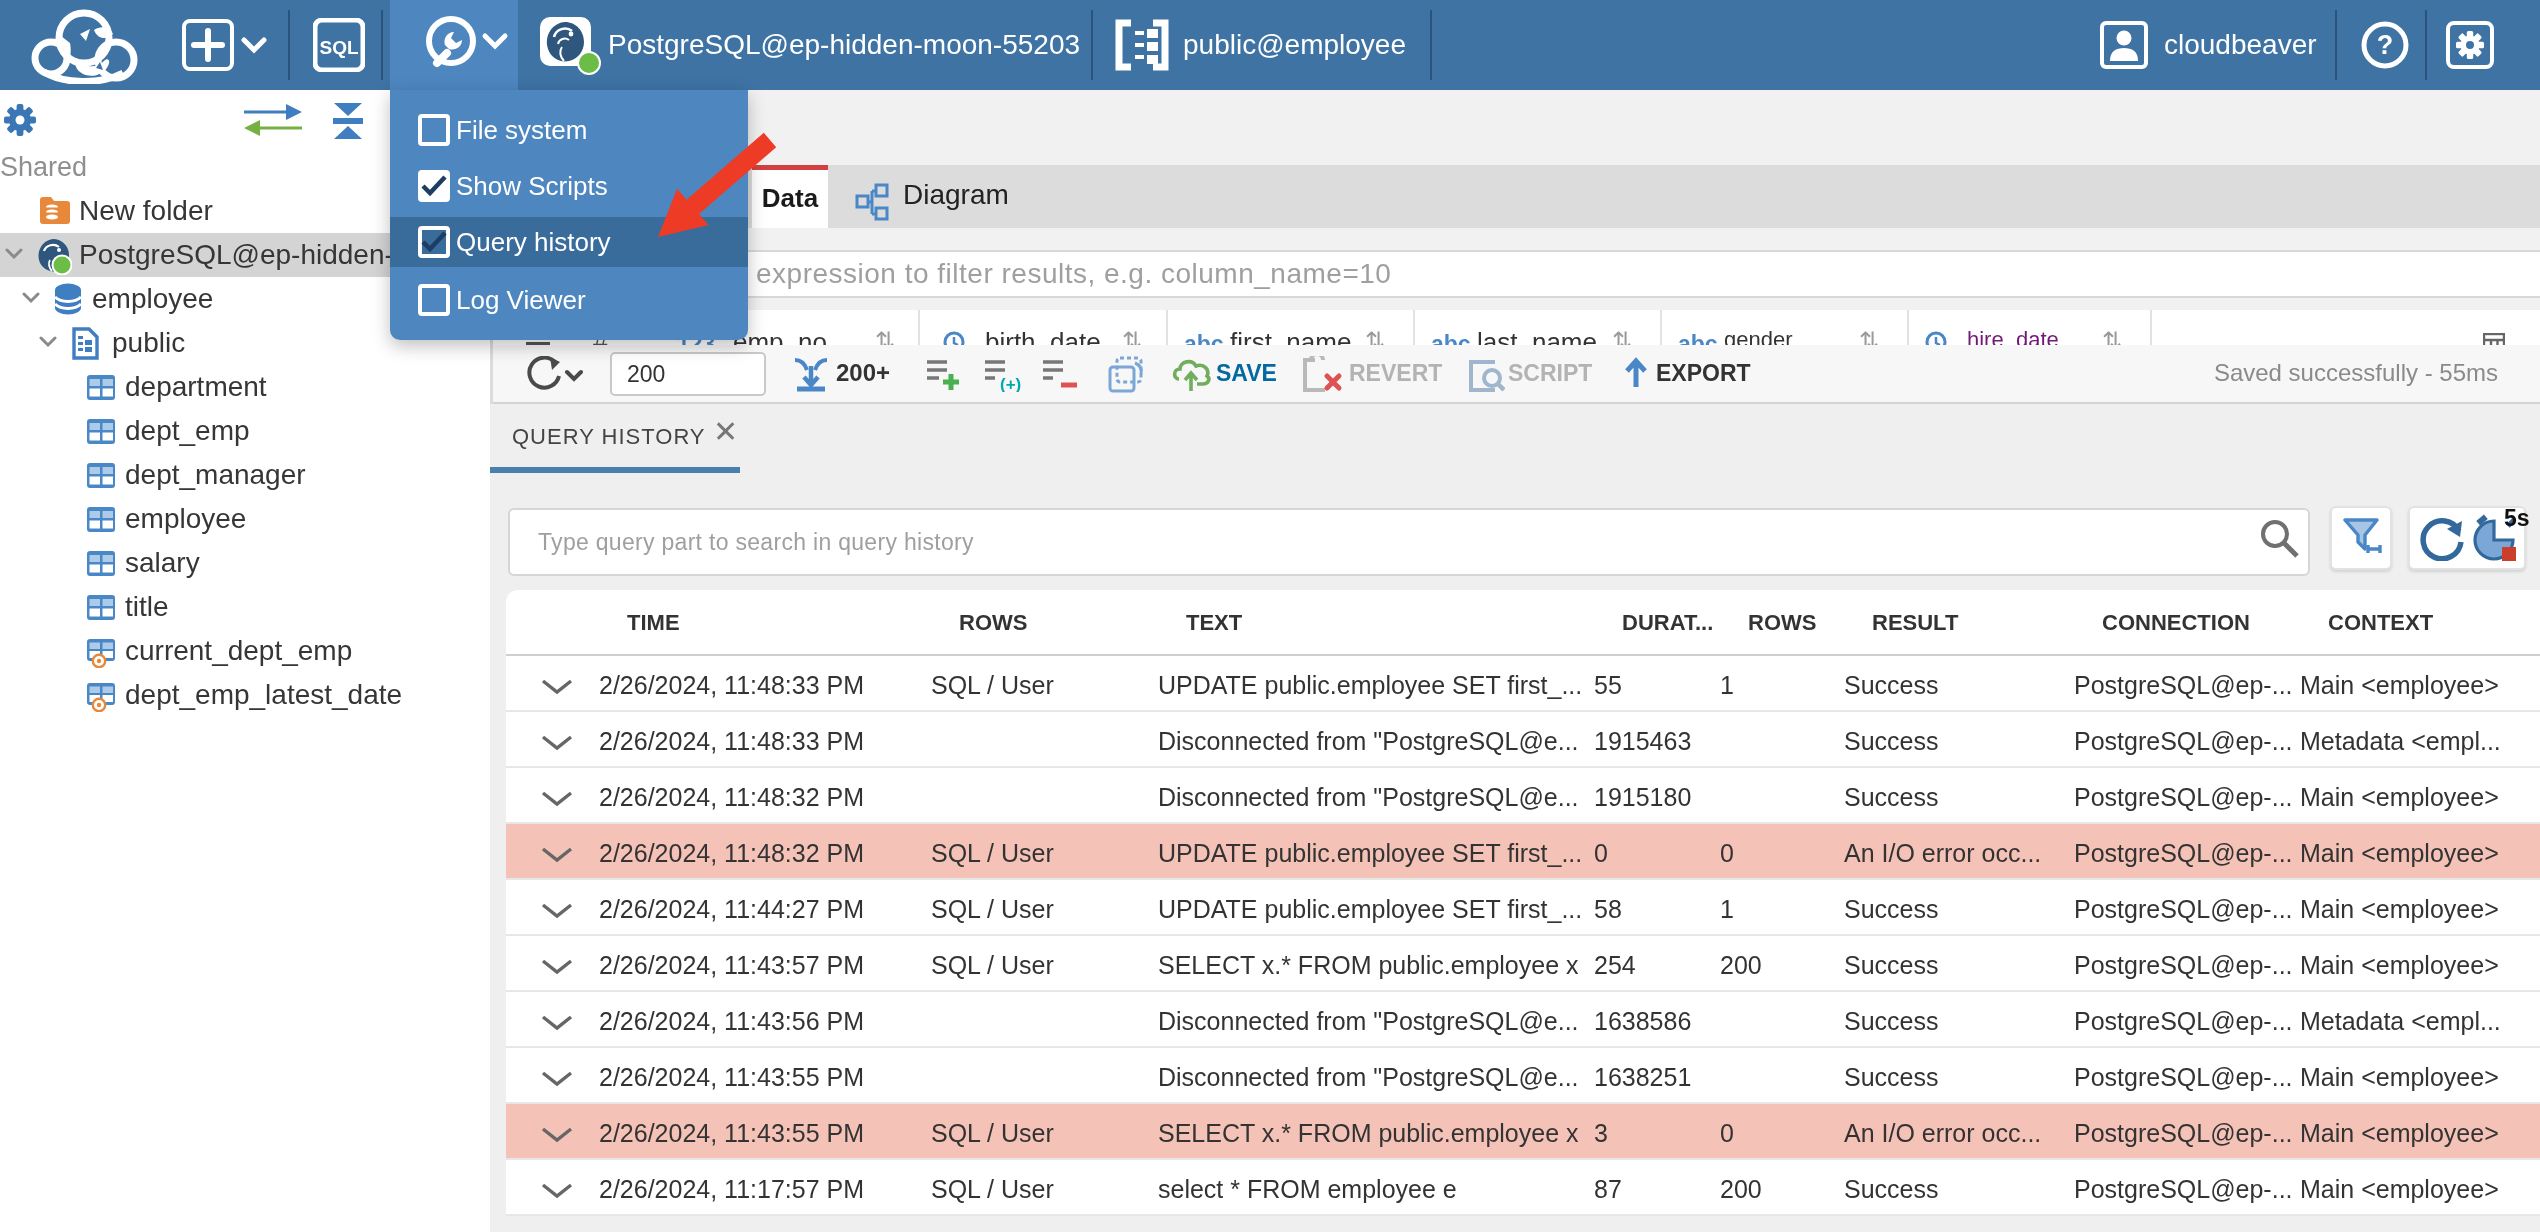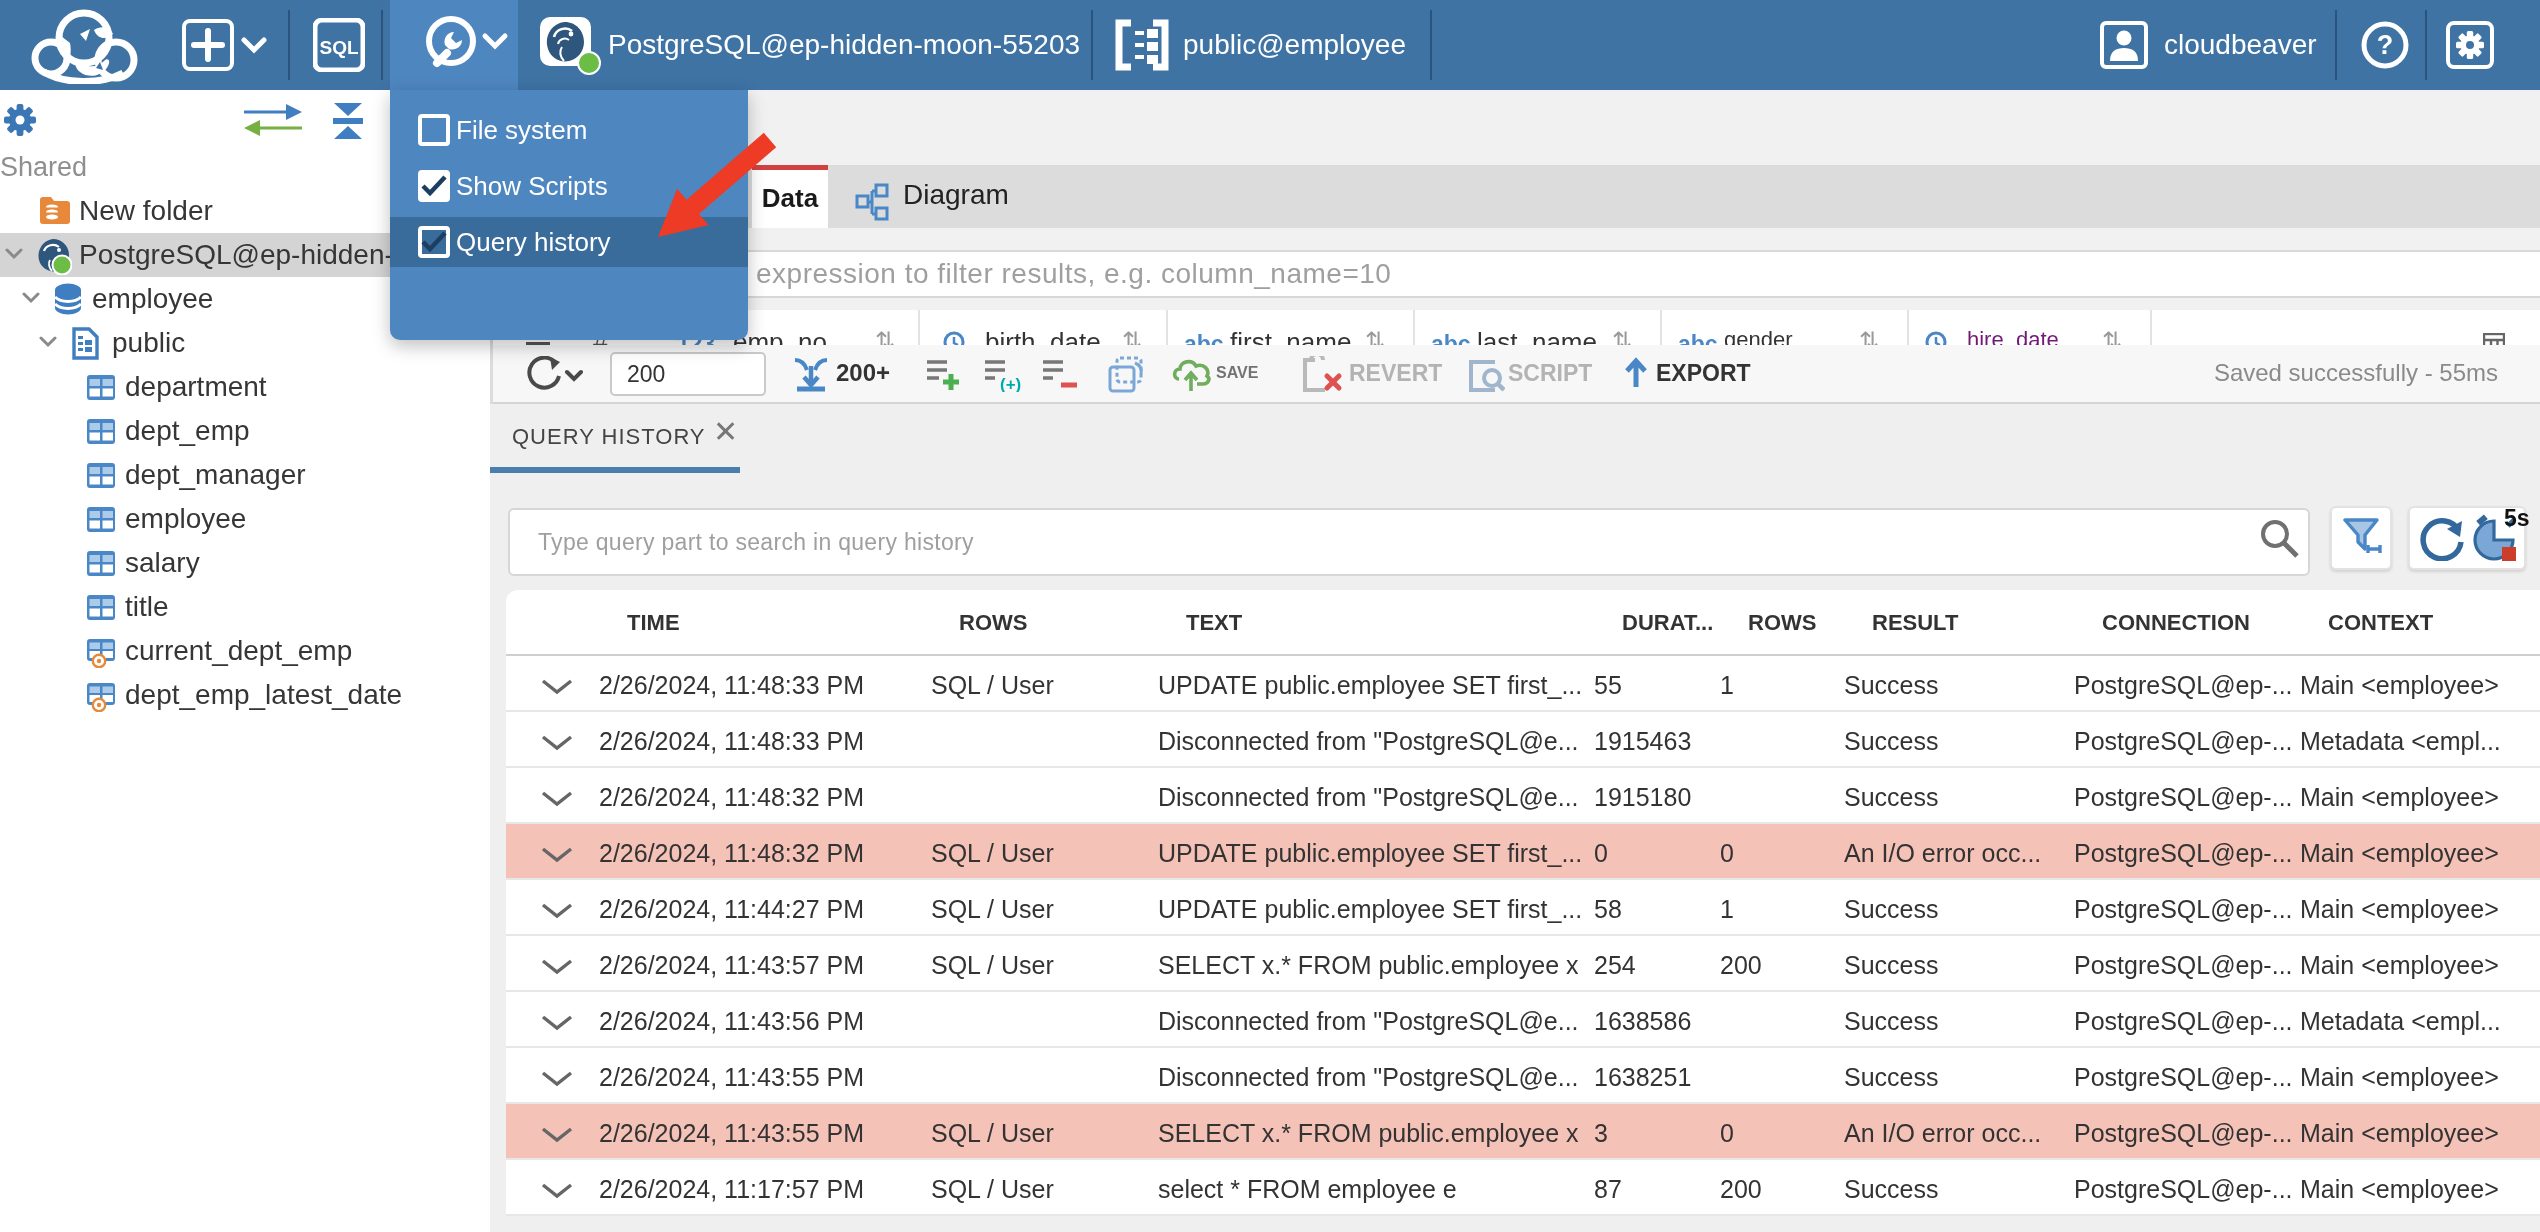--- a/index.html
+++ b/index.html
@@ -396,21 +396,21 @@
     </svg>
     <svg class="abs" style="left:614px;top:10px" width="40" height="40" viewBox="0 0 40 40">
       <rect x="10" y="3" width="24" height="24" rx="3" fill="none" stroke="#7ba7d7" stroke-width="3" stroke-dasharray="4 3"></rect>
       <rect x="3" y="12" width="24" height="24" rx="3" fill="none" stroke="#7ba7d7" stroke-width="3"></rect>
       <path d="M28 8 C33 10 35 14 34 19" fill="none" stroke="#7ba7d7" stroke-width="3"></path>
     </svg>
     <svg class="abs" style="left:678px;top:12px" width="40" height="36" viewBox="0 0 40 36">
       <path d="M8 22 C2 22 2 12 9 12 C9 4 21 2 25 9 C33 6 39 13 36 19 C40 22 37 27 32 27 H26" fill="none" stroke="#70ad5c" stroke-width="3.6"></path>
       <path d="M20 34 V18 M14 23 L20 16 L26 23" fill="none" stroke="#70ad5c" stroke-width="3.6"></path>
     </svg>
-    <div class="abs" style="left:723px;top:0;height:59px;line-height:56px;font-size:16px;font-weight:bold;color:#737373">SAVE</div>
+    <div class="abs" style="left:723px;top:0;height:59px;line-height:56px;font-size:23px;font-weight:bold;color:#0369a1">SAVE</div>
     <svg class="abs" style="left:808px;top:11px" width="42" height="38" viewBox="0 0 42 38">
       <path d="M14 4 H4 V34 H24" fill="none" stroke="#b9b9b9" stroke-width="4"></path>
       <path d="M10 4 a6 6 0 0 1 12 0" fill="none" stroke="#b9b9b9" stroke-width="4"></path>
       <path d="M26 20 L38 32 M38 20 L26 32" stroke="#e05252" stroke-width="5" stroke-linecap="round"></path>
     </svg>
     <div class="abs" style="left:856px;top:0;height:59px;line-height:56px;font-size:23px;font-weight:bold;color:#b3b3b3">REVERT</div>
     <svg class="abs" style="left:972px;top:11px" width="40" height="38" viewBox="0 0 40 38">
       <path d="M30 6 H6 V34 H30" fill="none" stroke="#9fb6cc" stroke-width="4"></path>
       <circle cx="27" cy="22" r="8" fill="none" stroke="#9fb6cc" stroke-width="4"></circle>
       <path d="M33 28 L39 34" stroke="#9fb6cc" stroke-width="4.5"></path>
@@ -596,17 +596,21 @@
           <path d="M3 12 L10 19 L25 3" fill="none" stroke="#1c3e63" stroke-width="4.5"></path>
         </svg>
     </div>
     <div class="mitem hl" style="top:127px;height:50px">
         <span class="cb" style="top:9px"></span>
         <span class="lbl" style="line-height:50px">Query history</span>
       <svg class="abs" style="left:30px;top:13px" width="28" height="24" viewBox="0 0 28 24">
           <path d="M3 12 L10 19 L25 3" fill="none" stroke="#1c3e63" stroke-width="4.5"></path>
         </svg>
     </div>
+    <div class="mitem" style="top:182px">
+        <span class="cb"></span>
+        <span class="lbl">Log Viewer</span>
+      </div>
   </div>
   <svg class="abs" style="left:640px;top:125px" width="150" height="130" viewBox="0 0 150 130">
     <path d="M123.8 7.8 L46.6 74.7 L37.1 63.8 L18 112 L68.5 100 L59 89.1 L136.2 22.2 Z" fill="#ee3b26"></path>
   </svg>
 </div>
 
 </body></html>

